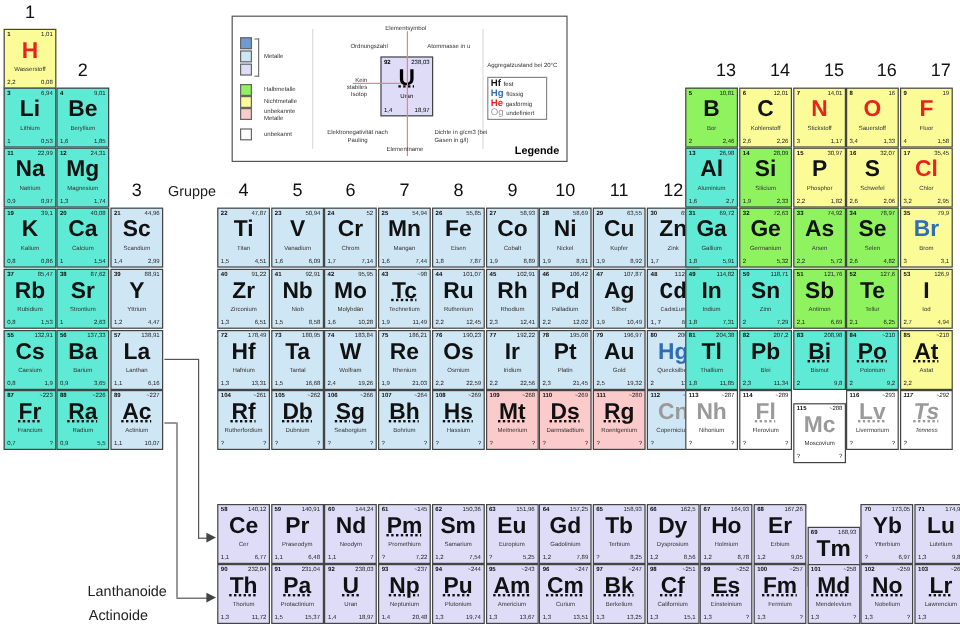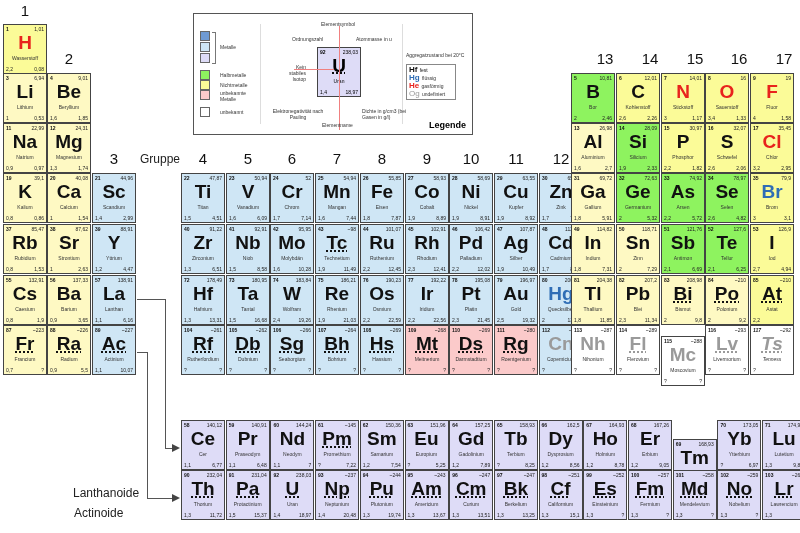--- a/index.html
+++ b/index.html
@@ -8,21 +8,21 @@
   .cell .num{position:absolute;left:2px;top:1px;font-size:5px;font-weight:bold;color:#111;}
   .cell .mass{position:absolute;right:2px;top:1px;font-size:5px;color:#222;}
   .cell .sym{position:absolute;left:0;right:0;top:7px;text-align:center;font-size:19px;font-weight:bold;color:#111;line-height:22px;}
   .cell .sym.unstable{text-decoration:underline dotted;text-decoration-thickness:2px;text-underline-offset:1px;}
   .cell .sym.liquid{color:#2f6db5;}
   .cell .sym.gas{color:#e8231d;}
   .cell .sym.undef{color:#9a9a9a;font-weight:bold;}
   .cell .name{position:absolute;left:0;right:0;top:30px;text-align:center;font-size:5px;color:#333;white-space:nowrap;}
   .cell .en{position:absolute;left:2px;bottom:1px;font-size:5px;color:#222;}
   .cell .dens{position:absolute;right:2px;bottom:1px;font-size:5px;color:#222;}
-  .t-alkali{background:#fef9c3;}
+  .t-alkali{background:#5eead4;}
   .t-trans{background:#cfe6f5;}
   .t-lanth{background:#dedcf7;}
   .t-metalloid{background:#8ef35f;}
   .t-nonmetal{background:#fbfb98;}
   .t-unknownmetal{background:#fbcaca;}
   .t-unknown{background:#ffffff;}
   .glabel{position:absolute;font-size:15px;color:#111;width:44px;text-align:center;}
   .side-label{position:absolute;font-size:12px;color:#222;}
   .legend{position:absolute;left:193px;top:13px;width:280px;height:122px;border:1px solid #555;background:#fff;box-sizing:border-box;}
   .lg-sw{position:absolute;width:8px;height:8px;border:1px solid #666;}
@@ -368,21 +368,21 @@
     <span class="dens">12,02</span>
   </div>
 <div class="cell t-trans" style="left: 494px; top: 224px;">
     <span class="num">47</span>
     <span class="mass">107,87</span>
     <span class="sym">Ag</span>
     <span class="name">Silber</span>
     <span class="en">1,9</span>
     <span class="dens">10,49</span>
   </div>
-<div class="cell t-trans" style="left: 539px; top: 224px;">
+<div class="cell t-trans" style="left: 539px; top: 224px; font-family: Liberation Mono, monospace;">
     <span class="num">48</span>
     <span class="mass">112,41</span>
     <span class="sym">Cd</span>
     <span class="name">Cadmium</span>
     <span class="en">1,7</span>
     <span class="dens">8,64</span>
   </div>
 <div class="cell t-alkali" style="left: 571px; top: 224px;">
     <span class="num">49</span>
     <span class="mass">114,82</span>

